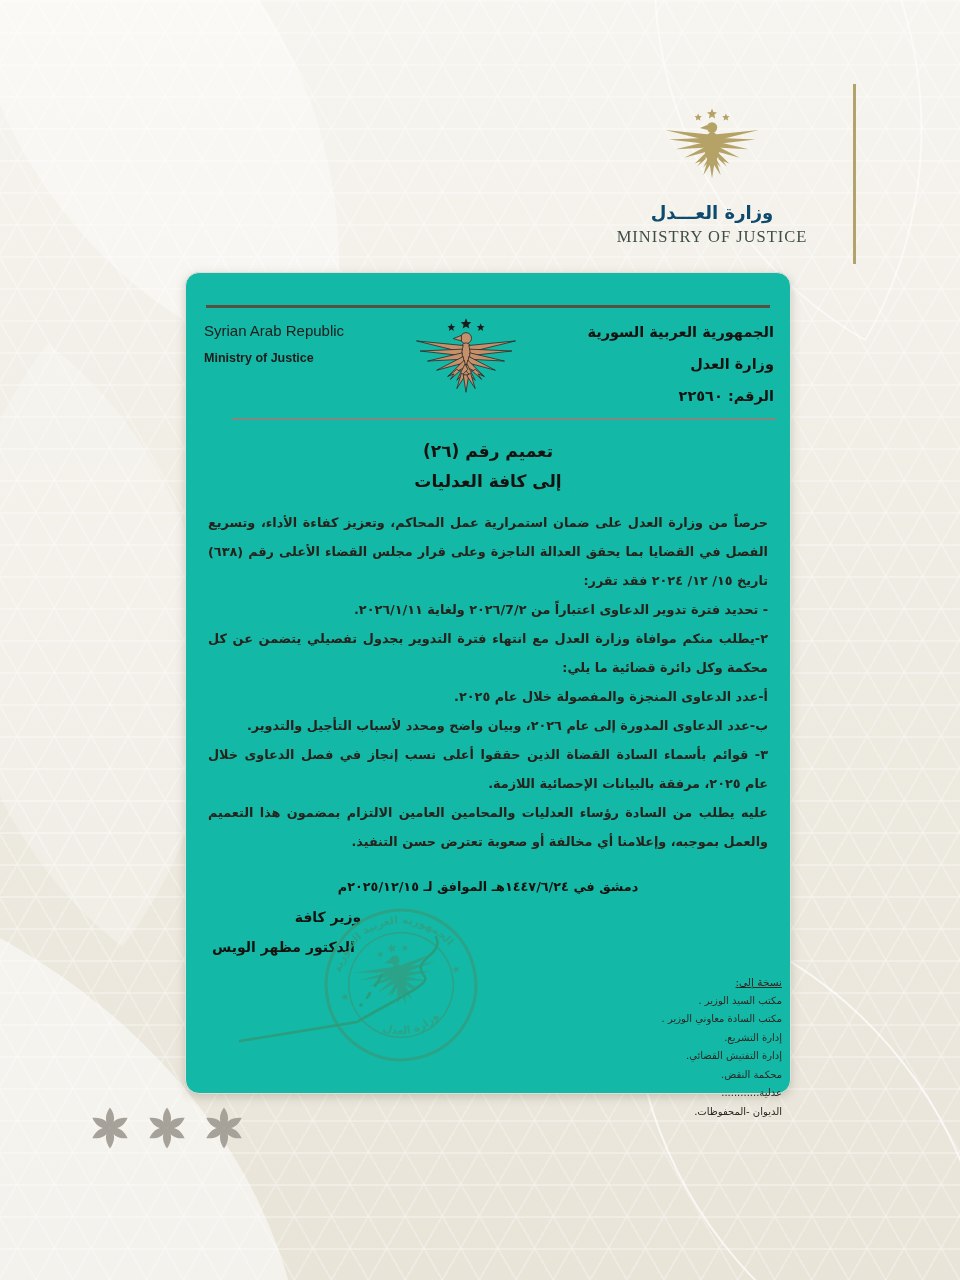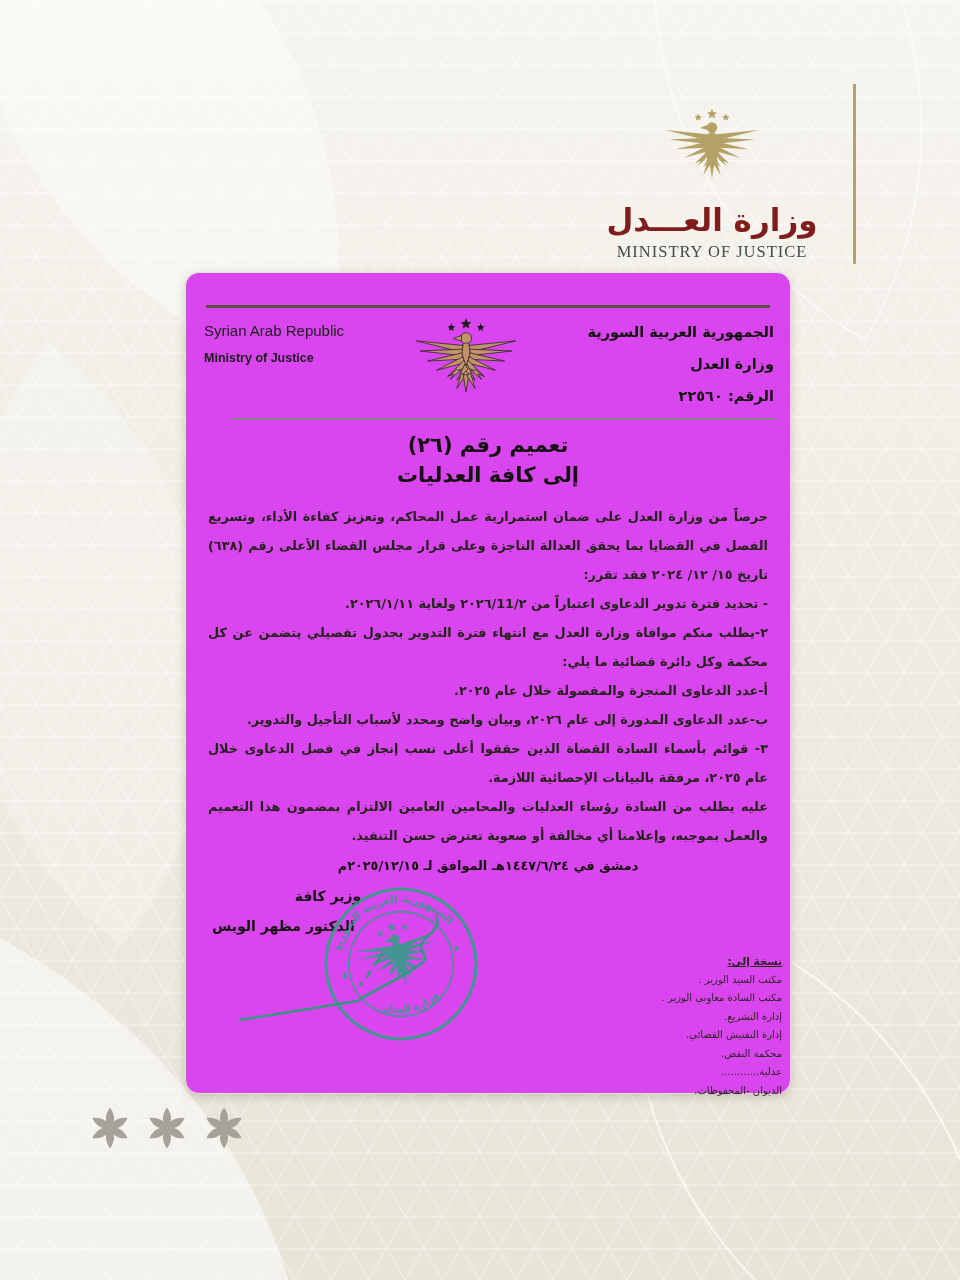--- a/index.html
+++ b/index.html
@@ -21,57 +21,57 @@
   .leaf1{left:-90px;top:-150px;width:480px;height:480px;background:rgba(255,255,255,.38);transform:rotate(14deg);}
   .leaf2{left:-130px;top:430px;width:430px;height:430px;background:rgba(255,255,255,.26);transform:rotate(38deg);}
   .leaf3{right:-70px;bottom:-90px;width:430px;height:430px;border:2px solid rgba(255,255,255,.7);transform:rotate(10deg);}
   .leaf4{left:-150px;bottom:-170px;width:540px;height:430px;background:rgba(255,255,255,.5);transform:rotate(26deg);}
   .leaf5{right:-40px;top:-160px;width:420px;height:420px;border:2px solid rgba(255,255,255,.55);transform:rotate(30deg);}
 
   
   .gold-line{position:absolute;left:853px;top:84px;width:3px;height:180px;background:#b3a26b;}
   .brand{position:absolute;right:118px;top:108px;width:260px;text-align:center;}
   .brand .eagle-wrap{width:104px;height:84px;margin:0 auto;}
-  .brand-ar{margin-top:10px;font-size:31px;font-weight:bold;color:#7f1d1d;direction:rtl;}
+  .brand-ar{margin-top:10px;font-size:18px;font-weight:bold;color:#0c4a6e;direction:rtl;}
   .brand-en{margin-top:4px;font-family:"Liberation Serif","DejaVu Serif",serif;font-size:16.5px;
             letter-spacing:1px;color:#3e4e46;white-space:nowrap;}
 
   
   .doc{
     position:absolute;left:185px;top:272px;width:604px;height:820px;
-    background:#d946ef;border:1px solid #e3dfd5;border-radius:14px;
+    background:#14b8a6;border:1px solid #e3dfd5;border-radius:14px;
     box-shadow:0 3px 10px rgba(90,84,66,.25);
     color:#211e1a;
   }
   .rule-top{height:3px;background:#55503f;margin:32px 20px 0 20px;}
   .lh-header{display:flex;justify-content:space-between;align-items:flex-start;margin:8px 16px 0 18px;}
   .lh-en{padding-top:6px;font-family:"Liberation Sans","DejaVu Sans",sans-serif;}
   .lh-en .l1{font-size:15px;color:#1c1c1c;}
   .lh-en .l2{font-size:12.5px;font-weight:bold;margin-top:12px;color:#1c1c1c;}
   .lh-eagle{width:118px;height:88px;margin-top:2px;}
   .lh-ar{direction:rtl;text-align:right;font-size:14.5px;line-height:32px;font-weight:bold;color:#15130f;}
   .rule-mid{height:2px;background:#87857f;margin:6px 14px 0 46px;}
-  .doc-title{direction:rtl;text-align:center;font-weight:bold;font-size:21px;line-height:30px;margin-top:10px;color:#15130f;}
+  .doc-title{direction:rtl;text-align:center;font-weight:bold;font-size:17px;line-height:30px;margin-top:16px;color:#15130f;}
   .doc-body{direction:rtl;margin:12px 22px 0 22px;font-size:12.8px;font-weight:bold;
             line-height:29px;text-align:justify;color:#26221c;}
   .doc-body p{margin:0;}
-  .doc-body .date-line{text-align:center;margin-top:1px;color:#15130f;}
+  .doc-body .date-line{text-align:center;margin-top:16px;color:#15130f;}
 
   
   .sig-zone{position:relative;height:246px;}
   .sig-title{position:absolute;left:62px;top:8px;width:160px;text-align:center;
              direction:rtl;font-weight:bold;font-size:14px;color:#15130f;}
   .sig-name{position:absolute;left:26px;top:38px;width:210px;text-align:left;
             direction:rtl;font-weight:bold;font-size:14px;color:#15130f;}
   .stamp{position:absolute;left:133px;top:2px;width:164px;height:164px;
          transform:rotate(-14deg);opacity:.88;z-index:3;}
   .autograph{position:absolute;left:36px;top:22px;width:250px;height:130px;z-index:4;}
   .copy-list{position:absolute;right:8px;top:72px;width:172px;direction:rtl;text-align:right;
              font-size:10px;line-height:18.5px;color:#2a2722;}
-  .copy-list .hdr{font-weight:bold;text-decoration:underline;font-size:10.5px;}
+  .copy-list .hdr{font-weight:normal;text-decoration:underline;font-size:10.5px;}
 
   
   .flowers{position:absolute;left:86px;top:1104px;display:flex;gap:9px;}
   .flowers svg{width:48px;height:48px;}
 </style>
 </head>
 <body>
 
 <svg width="0" height="0" style="position:absolute">
   <defs>
@@ -157,21 +157,21 @@
 
   <div class="rule-mid"></div>
 
   <div class="doc-title">
     <div>تعميم رقم (٢٦)</div>
     <div>إلى كافة العدليات</div>
   </div>
 
   <div class="doc-body">
     <p>حرصاً من وزارة العدل على ضمان استمرارية عمل المحاكم، وتعزيز كفاءة الأداء، وتسريع الفصل في القضايا بما يحقق العدالة الناجزة وعلى قرار مجلس القضاء الأعلى رقم (٦٣٨) تاريخ ١٥/ ١٢/ ٢٠٢٤ فقد تقرر:</p>
-    <p>- تحديد فترة تدوير الدعاوى اعتباراً من ٢٠٢٦/11/٢ ولغاية ٢٠٢٦/١/١١.</p>
+    <p>- تحديد فترة تدوير الدعاوى اعتباراً من ٢٠٢٦/7/٢ ولغاية ٢٠٢٦/١/١١.</p>
     <p>٢-يطلب منكم موافاة وزارة العدل مع انتهاء فترة التدوير بجدول تفصيلي يتضمن عن كل محكمة وكل دائرة قضائية ما يلي:</p>
     <p>أ-عدد الدعاوى المنجزة والمفصولة خلال عام ٢٠٢٥.</p>
     <p>ب-عدد الدعاوى المدورة إلى عام ٢٠٢٦، وبيان واضح ومحدد لأسباب التأجيل والتدوير.</p>
     <p>٣- قوائم بأسماء السادة القضاة الذين حققوا أعلى نسب إنجاز في فصل الدعاوى خلال عام ٢٠٢٥، مرفقة بالبيانات الإحصائية اللازمة.</p>
     <p>عليه يطلب من السادة رؤساء العدليات والمحامين العامين الالتزام بمضمون هذا التعميم والعمل بموجبه، وإعلامنا أي مخالفة أو صعوبة تعترض حسن التنفيذ.</p>
     <p class="date-line">دمشق في ١٤٤٧/٦/٢٤هـ الموافق لـ ٢٠٢٥/١٢/١٥م</p>
   </div>
 
   <div class="sig-zone">
     <div class="sig-title">وزير كافة</div>

